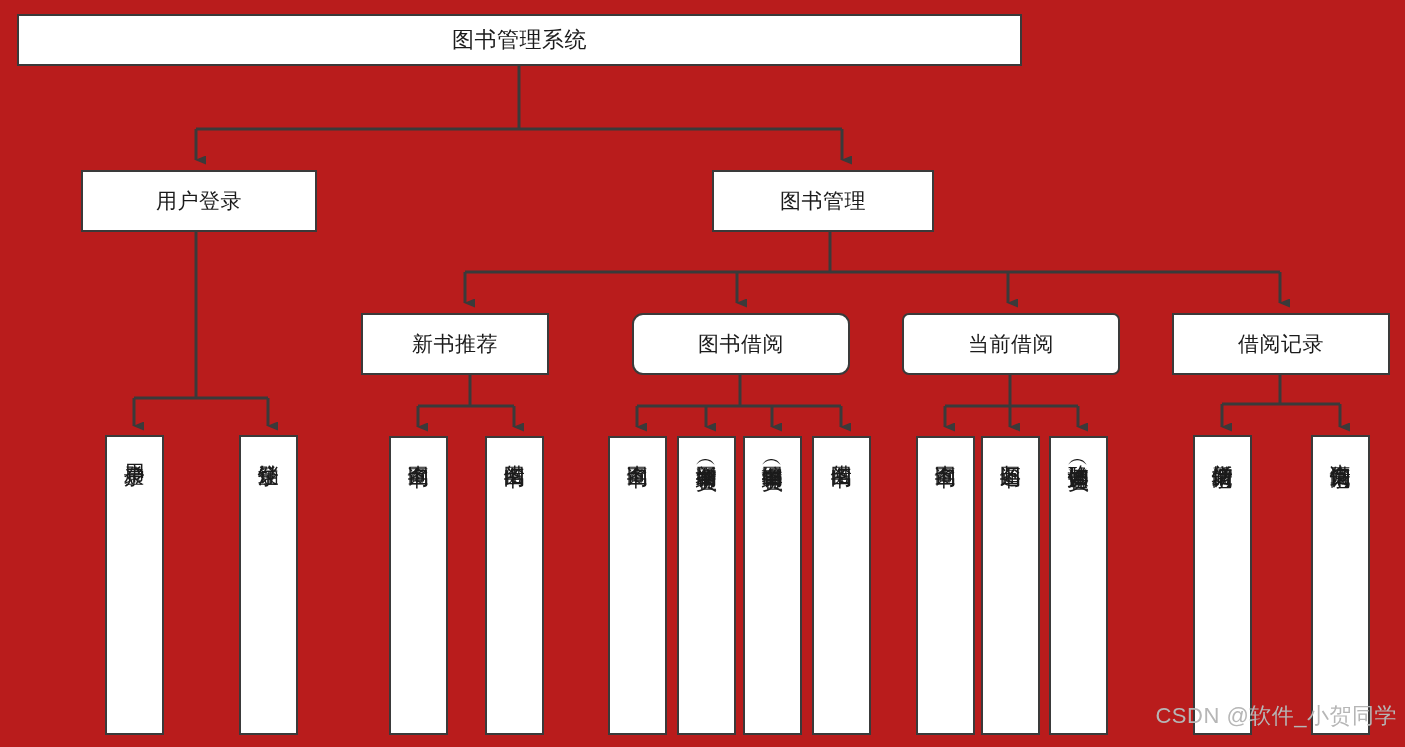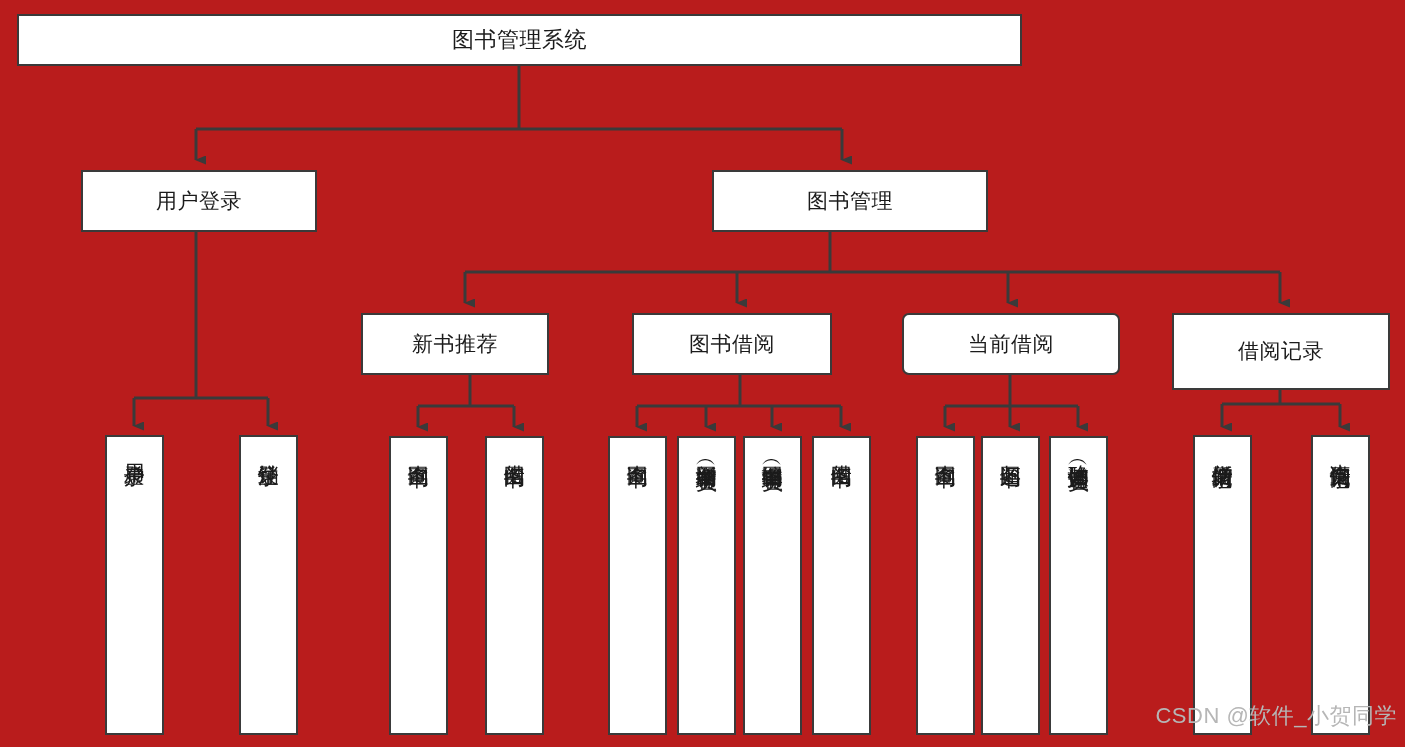--- a/index.html
+++ b/index.html
@@ -128,34 +128,34 @@
     </g>
   </svg>
 
   <div class="node horiz root" style="left:17px; top:14px; width:1005px; height:52px;">
     <span class="node-label">图书管理系统</span>
   </div>
 
   <div class="node horiz" style="left:81px; top:170px; width:236px; height:62px;">
     <span class="node-label">用户登录</span>
   </div>
-  <div class="node horiz" style="left:712px; top:170px; width:276px; height:62px;">
+  <div class="node horiz" style="left:712px; top:170px; width:222px; height:62px;">
     <span class="node-label">图书管理</span>
   </div>
 
   <div class="node horiz" style="left:361px; top:313px; width:188px; height:62px;">
     <span class="node-label">新书推荐</span>
   </div>
-  <div class="node horiz" style="left:632px; top:313px; width:200px; height:62px;">
+  <div class="node horiz" style="left:632px; top:313px; width:218px; height:62px;border-radius:11px;">
     <span class="node-label">图书借阅</span>
   </div>
   <div class="node horiz" style="left:902px; top:313px; width:218px; height:62px;border-radius:7px;">
     <span class="node-label">当前借阅</span>
   </div>
-  <div class="node horiz" style="left:1172px; top:313px; width:218px; height:77px;">
+  <div class="node horiz" style="left:1172px; top:313px; width:218px; height:62px;">
     <span class="node-label">借阅记录</span>
   </div>
 
   <div class="node vert" style="left:105px; top:435px; width:59px; height:300px;">
     <span class="node-label">用户登录</span>
   </div>
   <div class="node vert" style="left:239px; top:435px; width:59px; height:300px;">
     <span class="node-label">注销登录</span>
   </div>
 

